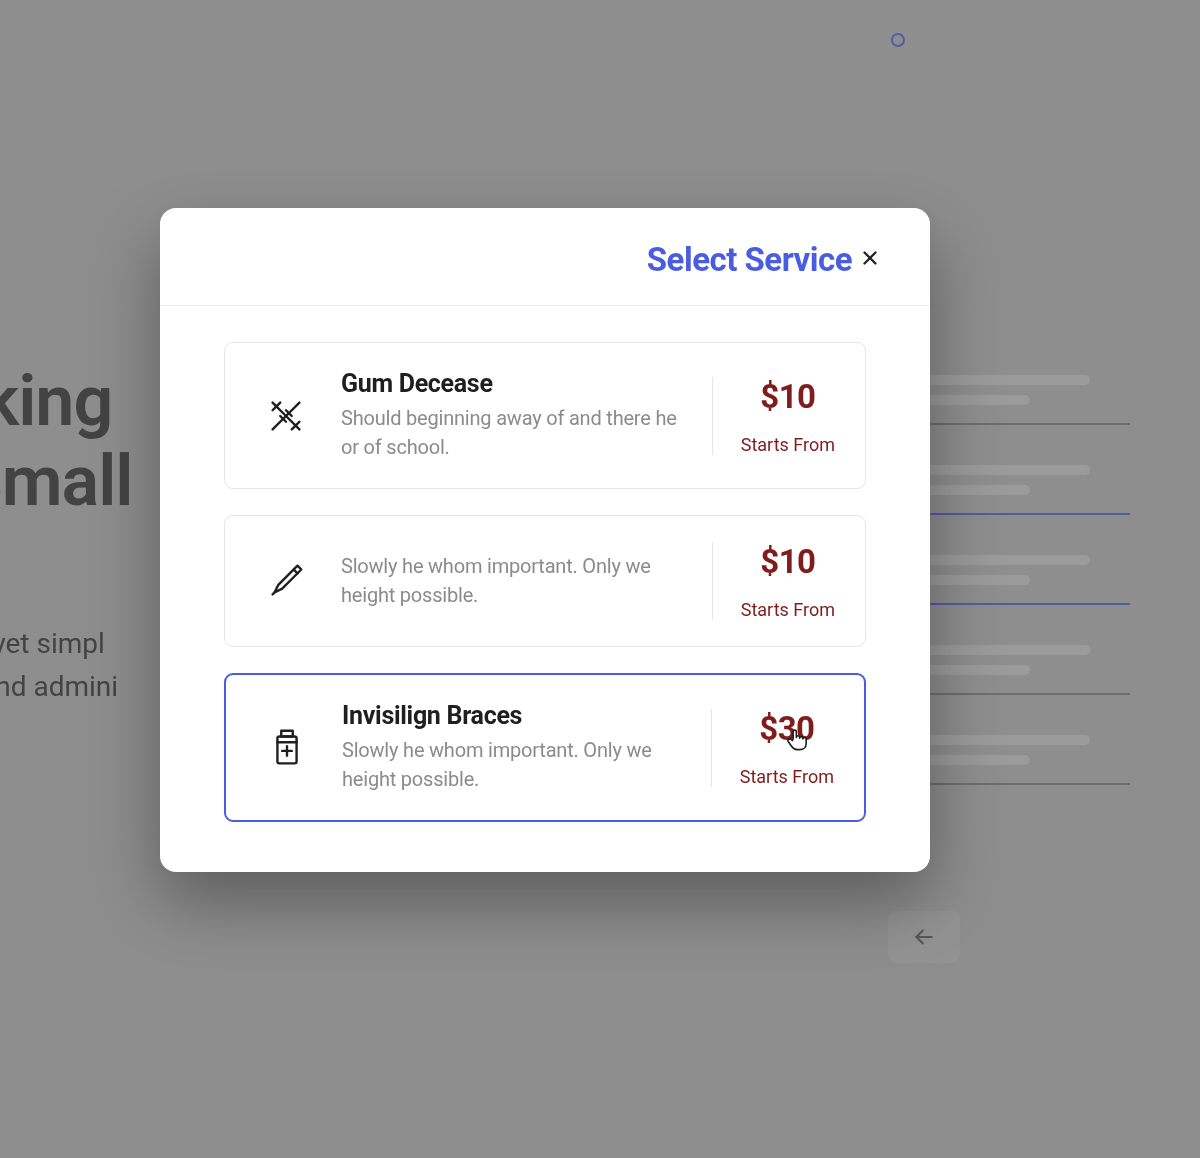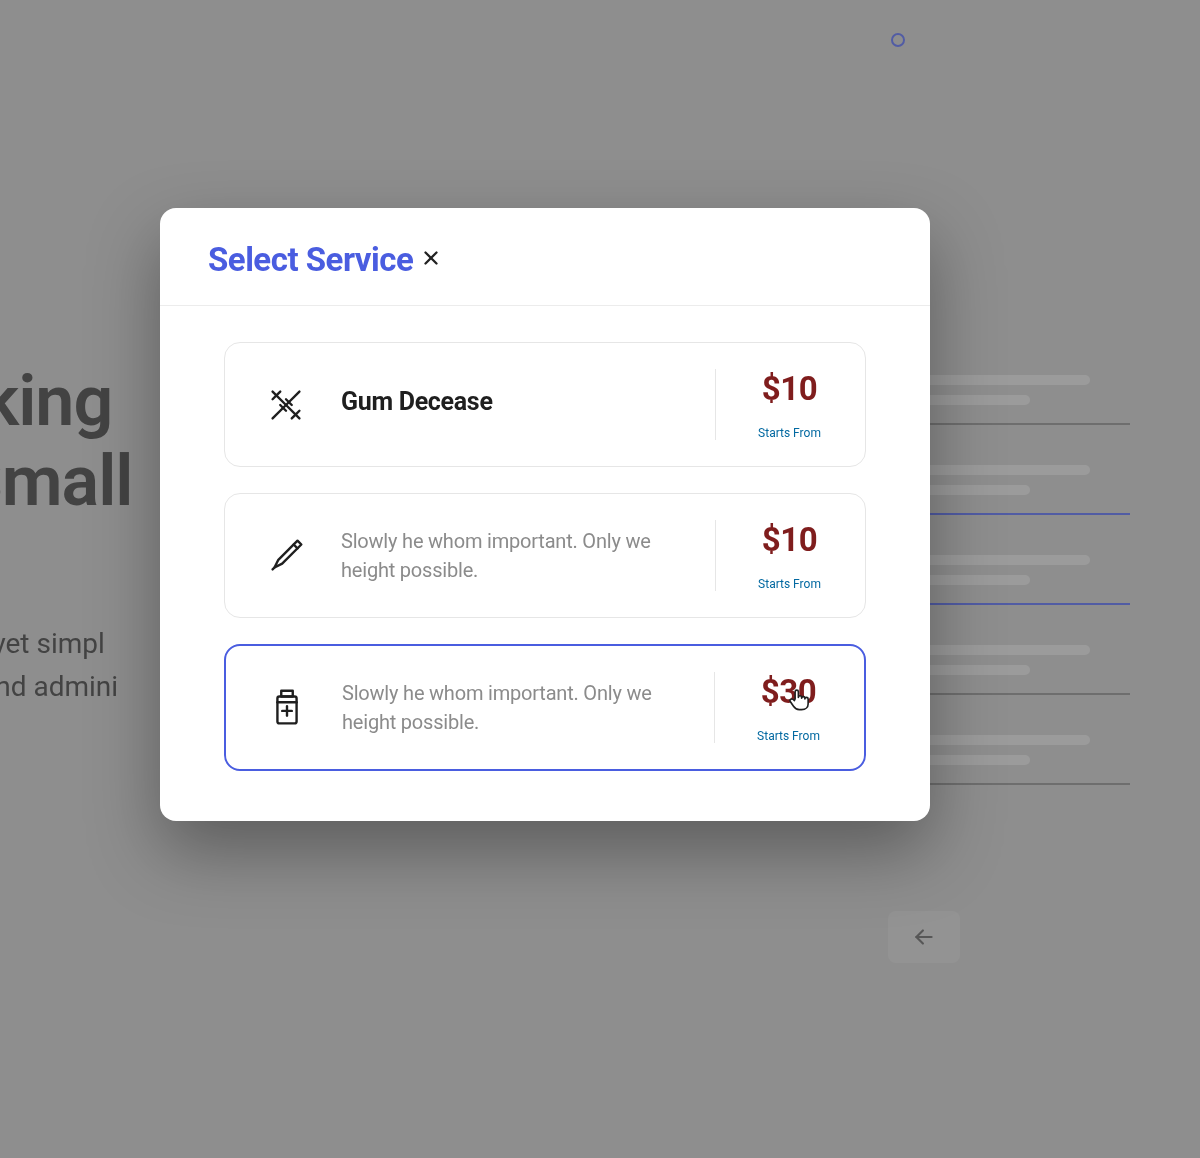--- a/index.html
+++ b/index.html
@@ -120,21 +120,21 @@
       left: 160px;
       width: 770px;
       background: #fff;
       border-radius: 16px;
       box-shadow: 0 30px 70px rgba(0,0,0,0.35);
       overflow: hidden;
     }
     .modal-header {
       display: flex;
       align-items: center;
-      justify-content: flex-start;
+      justify-content: flex-end;
       padding: 32px 42px 26px 48px;
       border-bottom: 1px solid #ececec;
     }
     .modal-title {
       font-size: 33px;
       font-weight: 700;
       color: #4a5de0;
       letter-spacing: -0.5px;
     }
     .close-btn {
@@ -152,21 +152,21 @@
       width: 22px;
       height: 22px;
     }
     .modal-body {
       padding: 36px 64px 50px 64px;
     }
     .service-card {
       display: flex;
       align-items: center;
       border: 1.5px solid #e6e6e6;
-      border-radius: 16px;
+      border-radius: 9px;
       padding: 26px 30px 26px 26px;
       margin-bottom: 26px;
       cursor: pointer;
     }
     .service-card.selected {
       border: 2.5px solid #4a5de0;
     }
     .service-card:last-child {
       margin-bottom: 0;
     }
@@ -207,22 +207,22 @@
       min-width: 120px;
       position: relative;
     }
     .service-price {
       font-size: 33px;
       font-weight: 700;
       color: #7f1d1d;
       letter-spacing: -0.5px;
     }
     .service-price-label {
-      font-size: 12px;
-      color: #0369a1;
+      font-size: 18px;
+      color: #7f1d1d;
       margin-top: 18px;
     }
     .cursor-icon {
       position: absolute;
       top: 50%;
       left: 50%;
       transform: translate(12px, -22px);
       width: 26px;
       height: 26px;
       pointer-events: none;
@@ -297,20 +297,21 @@
           <path d="M14 14 L10 18"></path>
             <path d="M18 10 L14 14"></path>
           <path d="M34 34 L38 30"></path>
             <path d="M30 38 L34 34"></path>
           <path d="M18 24 L24 30"></path>
             <path d="M24 18 L30 24"></path>
         </svg>
       </div>
       <div class="service-info">
         <div class="service-title">Gum Decease</div>
+        <div class="service-desc">Should beginning away of and there he or of school.</div>
       </div>
       <div class="service-price-block">
         <div class="service-price">$10</div>
         <div class="service-price-label">Starts From</div>
       </div>
     </div>
 
     <div class="service-card">
       <div class="service-icon">
         <svg viewBox="0 0 48 48" fill="none" stroke-width="2.5" stroke-linecap="round" stroke-linejoin="round">
@@ -332,20 +333,21 @@
       <div class="service-icon">
         <svg viewBox="0 0 48 48" fill="none" stroke-width="2.5" stroke-linecap="round" stroke-linejoin="round">
           <rect x="18" y="6" width="12" height="6"></rect>
           <rect x="14" y="12" width="20" height="28" rx="2"></rect>
           <path d="M24 22 v10"></path>
             <path d="M19 27 h10"></path>
           <path d="M14 18 h20"></path>
         </svg>
       </div>
       <div class="service-info">
+        <div class="service-title">Invisilign Braces</div>
         <div class="service-desc">Slowly he whom important. Only we height possible.</div>
       </div>
       <div class="service-price-block">
         <div class="service-price">$30</div>
         <div class="service-price-label">Starts From</div>
         <span class="cursor-icon">
           <svg viewBox="0 0 32 32" fill="#fff" stroke="#1f1f1f" stroke-width="2" stroke-linejoin="round">
             <path d="M10 16 V7 a2 2 0 0 1 4 0 V14 a2 2 0 0 1 4 0 V15 a2 2 0 0 1 4 0 V16 a2 2 0 0 1 4 0 V22 c0 4 -3 7 -8 7 h-3 c-3 0 -5 -1 -7 -4 l-4 -6 c-1 -1.5 0 -3 2 -3 c1 0 2 0.5 3 2 Z"></path>
           </svg>
         </span>

